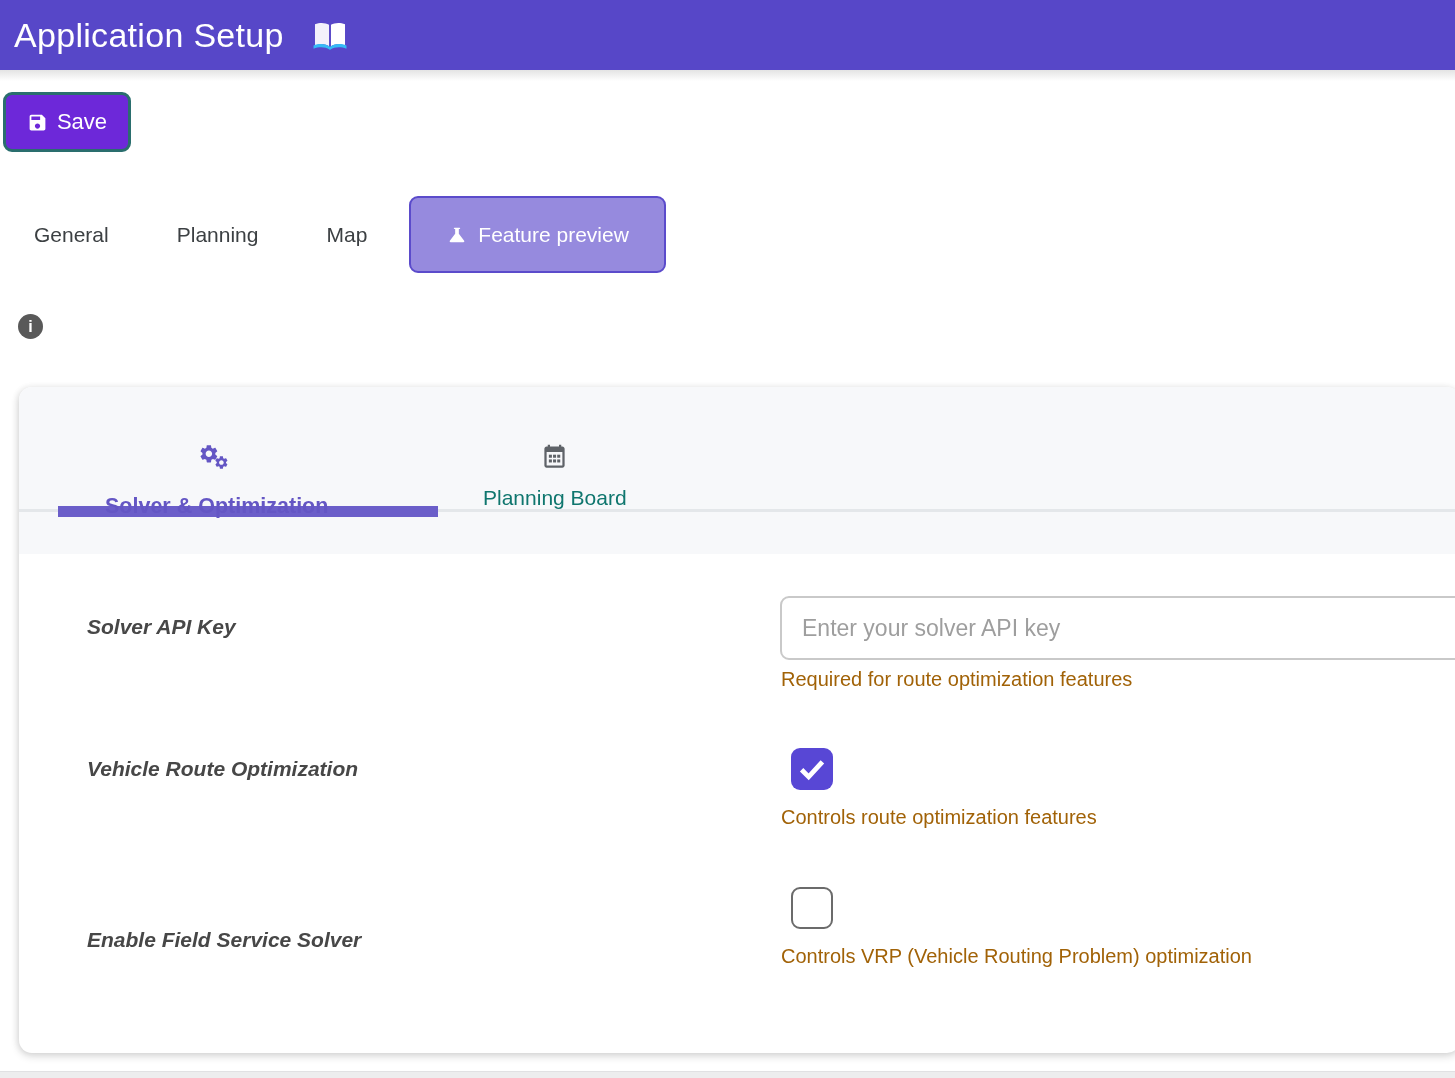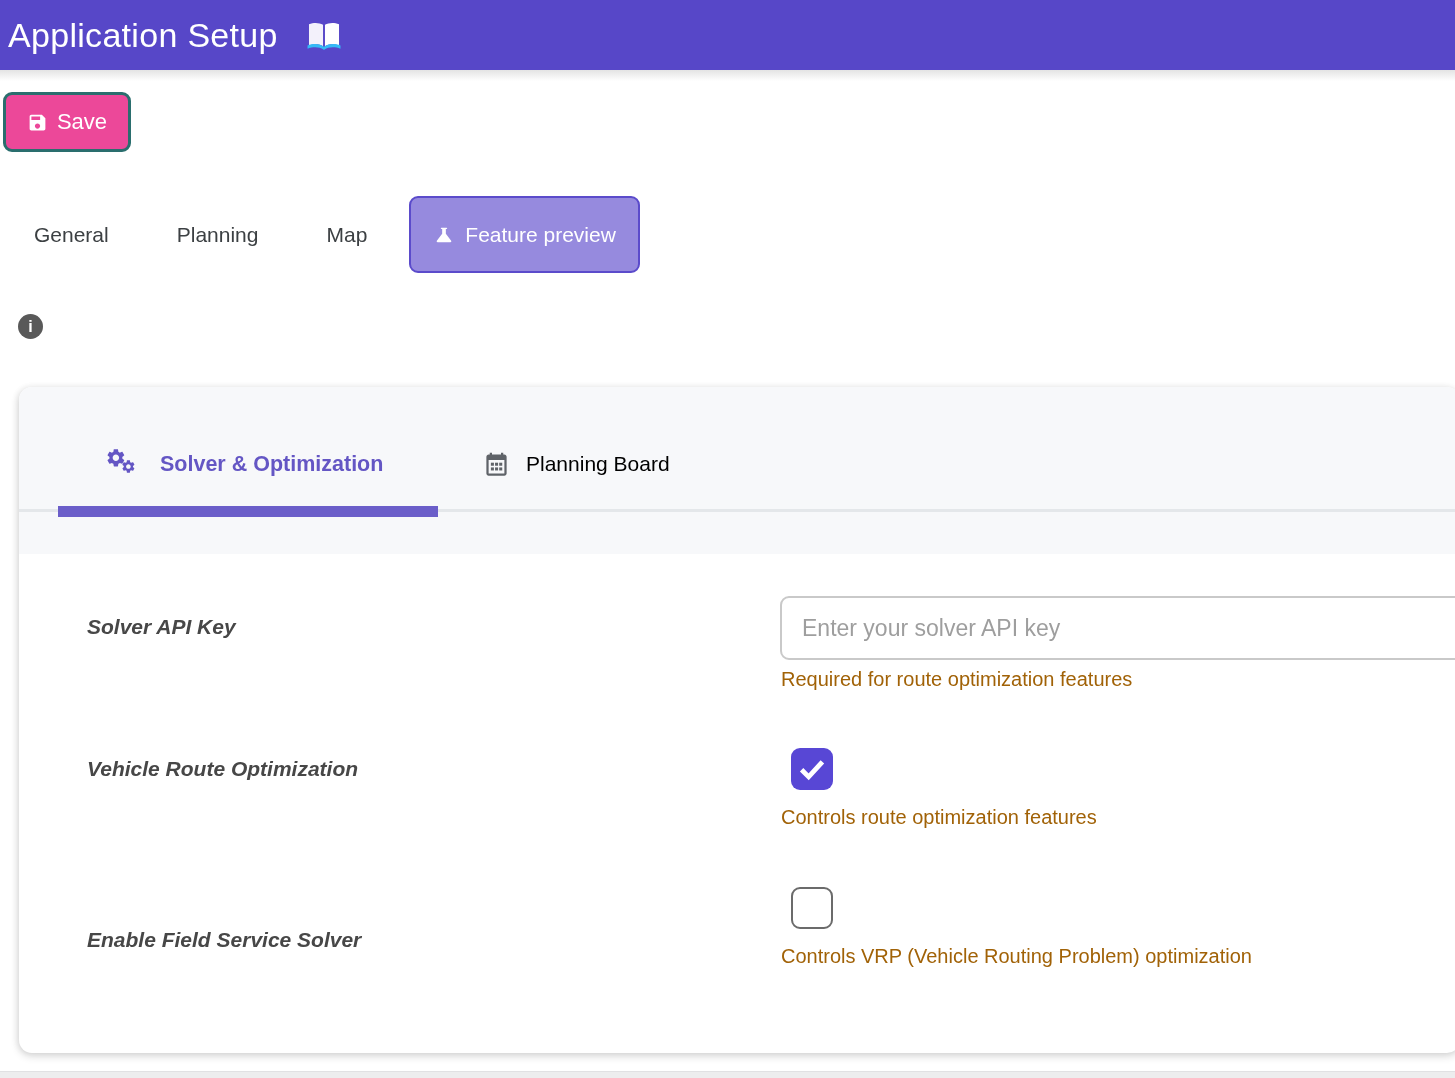--- a/index.html
+++ b/index.html
@@ -7,50 +7,50 @@
   body {
     font-family: "Liberation Sans", sans-serif;
     background: #ffffff;
     position: relative;
     overflow: hidden;
   }
 
   
   .app-header {
     position: absolute; top: 0; left: 0; width: 1455px; height: 70px;
-    background: #5747c8; display: flex; align-items: center; padding: 0 8px;
+    background: #5747c8; display: flex; align-items: center; padding: 0 14px;
   }
   .app-title { color: #ffffff; font-size: 34px; font-weight: 400; letter-spacing: .3px; }
   .book-icon { margin-left: 28px; display: flex; align-items: center; }
   .header-shadow {
     position: absolute; top: 70px; left: 0; width: 1455px; height: 11px;
     background: linear-gradient(#e3e3e3, rgba(255,255,255,0));
   }
 
   
   .save-btn {
     position: absolute; left: 3px; top: 92px; width: 128px; height: 60px;
-    background: #ec4899; border: 3px solid #2a6e6e; border-radius: 9px;
+    background: #6d28d9; border: 3px solid #2a6e6e; border-radius: 9px;
     color: #ffffff; font-size: 22px; font-family: inherit;
     display: flex; align-items: center; justify-content: center; gap: 9px;
     cursor: pointer;
   }
 
   
   .tabs {
     position: absolute; left: 8px; top: 196px; height: 77px;
     display: flex; align-items: flex-start; column-gap: 16px;
   }
   .tab {
     padding: 0 26px; height: 77px; display: flex; align-items: center;
     font-size: 21px; color: #3c4043; cursor: pointer; white-space: nowrap;
   }
   .tab.active {
     background: #968ade; border: 2.5px solid #5b4bcb; border-radius: 9px;
-    color: #ffffff; gap: 10px; padding: 0 22px;
+    color: #ffffff; gap: 10px; padding: 0 35px;
   }
 
   
   .info-line {
     position: absolute; left: 18px; top: 314px; display: flex; align-items: center; gap: 17px;
     font-size: 21px;
   }
   .info-icon {
     width: 25px; height: 25px; border-radius: 50%; background: #595959;
     color: #ffffff; font-size: 16px; font-weight: 700; font-style: normal;
@@ -70,26 +70,26 @@
     background: #f7f8fa;
   }
   .strip-divider {
     position: absolute; left: 0; top: 122px; width: 100%; height: 3px; background: #e4e7ea;
   }
   .active-underline {
     position: absolute; left: 39px; top: 119px; width: 380px; height: 11px; background: #6b5ec9;
   }
   .subtab {
     position: absolute; top: 56px; height: 42px;
-    display: flex; align-items: center; cursor: pointer;
+    display: flex; align-items: center; cursor: pointer; flex-direction: column;
   }
   .subtab.solver { left: 86px; gap: 17px; }
   .subtab.board  { left: 464px; gap: 16px; }
   .subtab.solver .subtab-label { color: #6456c4; font-weight: 700; font-size: 21.5px; }
-  .subtab.board  .subtab-label { color: #000000; font-weight: 400; font-size: 21px; }
+  .subtab.board  .subtab-label { color: #0f766e; font-weight: 400; font-size: 21px; }
 
   
   .field-label {
     position: absolute; left: 68px; font-size: 21px; font-weight: 700; color: #474747;
     white-space: nowrap;
     font-style: italic;
   }
   .lbl-1 { top: 228px; }
   .lbl-2 { top: 370px; }
   .lbl-3 { top: 509px; margin-top: 32px; }

